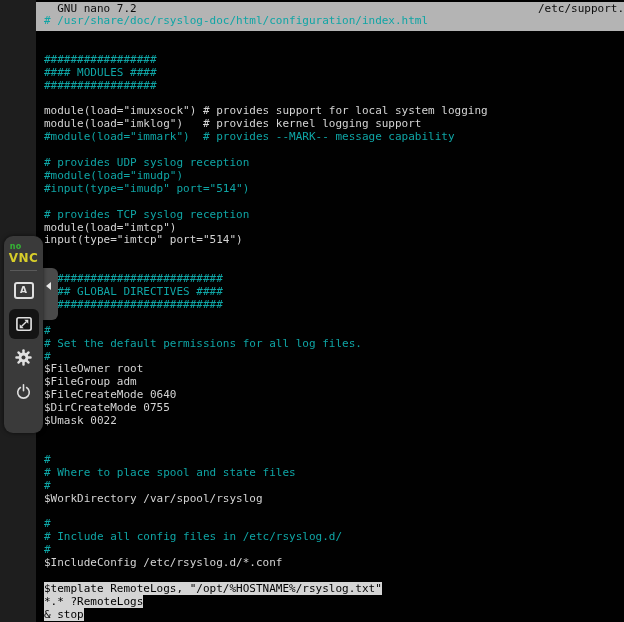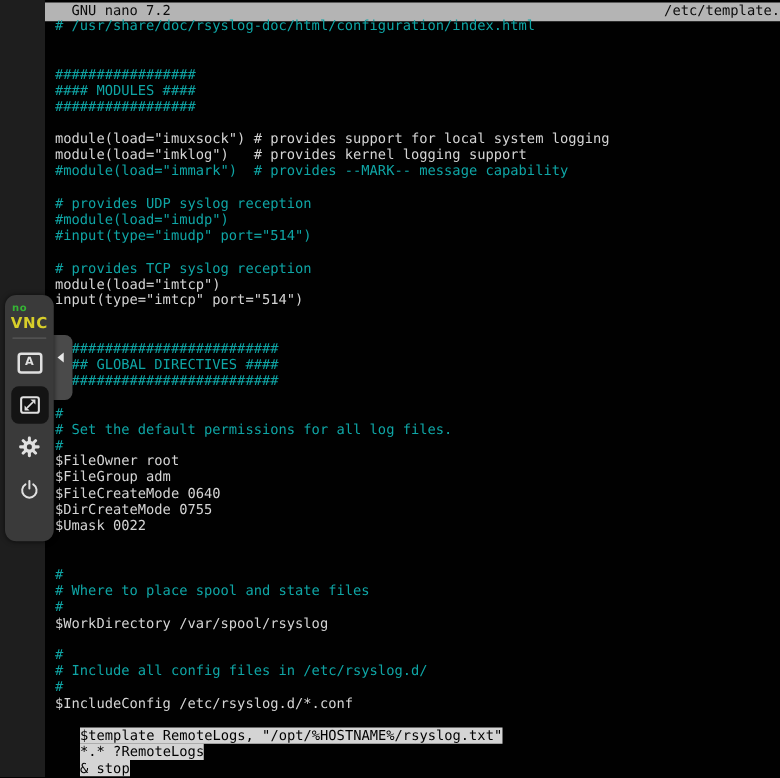--- a/index.html
+++ b/index.html
@@ -1,29 +1,29 @@
 <!DOCTYPE html>
 <html style="--strip: #1e1e1e; --term-bg: #010101; --titlebar: #b4b4b4; --comment: #0fa5a5; --plain: #d4d4d4; --selbg: #d4d4d4; --panel: #3a3a3a; --handle: #4a4a4a; --active-btn: #141414; --icon: #e0e0e0; --logo-green: #35b435; --logo-yellow: #d8ce2a;"><head>
 <meta charset="utf-8">
 <style>
   html,body{margin:0;padding:0;background:#000;}
   .screen{position:relative;width:624px;height:622px;overflow:hidden;
           font-family:"DejaVu Sans Mono",monospace;background:var(--term-bg,#010101);}
   .left-strip{position:absolute;left:0;top:0;width:36px;height:622px;background:var(--strip,#1e1e1e);}
   .terminal{position:absolute;left:36px;top:0;right:0;bottom:0;background:var(--term-bg,#010101);}
-  .titlebar{position:absolute;left:0;right:0;top:2px;height:15px;background:var(--titlebar,#b4b4b4);
+  .titlebar{position:absolute;left:0;right:0;top:2px;height:29px;background:var(--titlebar,#b4b4b4);
             color:#0b0b0b;font-size:11px;line-height:13px;display:flex;justify-content:space-between;
             white-space:pre;overflow:hidden;}
   .titlebar .tb-app{padding-left:8px;}
   .titlebar .tb-file{padding-right:0;}
   .editor{position:absolute;left:8px;top:15px;right:0;bottom:0;font-size:11px;line-height:12.91px;
           white-space:pre;overflow:hidden;}
   .line{height:12.91px;min-height:12.91px;color:var(--plain,#d4d4d4);}
   .line.comment{color:var(--comment,#0fa5a5);}
-  .line .sel{background:var(--selbg,#d4d4d4);color:#000;margin-left:20px;}
+  .line .sel{background:var(--selbg,#d4d4d4);color:#000;}
 
   
   .vnc-panel{position:absolute;left:4px;top:236px;width:39px;height:197px;background:var(--panel,#3a3a3a);
              border-radius:9px;z-index:6;display:flex;flex-direction:column;align-items:center;
              box-shadow:0 0 4px rgba(0,0,0,.6);}
   .logo{margin-top:7px;font-family:"DejaVu Sans",sans-serif;font-weight:bold;line-height:1;
         text-align:left;letter-spacing:.5px;}
   .logo-no{color:var(--logo-green,#35b435);font-size:8px;margin-left:1px;}
   .logo-vnc{color:var(--logo-yellow,#d8ce2a);font-size:12px;margin-top:1px;}
   .panel-sep{width:27px;height:1px;background:#5a5a5a;margin-top:6px;}
@@ -44,21 +44,21 @@
 </style>
 </head>
 <body>
 
 <div class="screen">
   <div class="left-strip"></div>
 
   <div class="terminal">
     <div class="titlebar">
       <span class="tb-app">  GNU nano 7.2</span>
-      <span class="tb-file">/etc/template.</span>
+      <span class="tb-file">/etc/support.</span>
     </div>
     <div class="editor" id="editor"><div class="line comment"># /usr/share/doc/rsyslog-doc/html/configuration/index.html</div><div class="line">&nbsp;</div><div class="line">&nbsp;</div><div class="line comment">#################</div><div class="line comment">#### MODULES ####</div><div class="line comment">#################</div><div class="line">&nbsp;</div><div class="line">module(load="imuxsock") # provides support for local system logging</div><div class="line">module(load="imklog")   # provides kernel logging support</div><div class="line comment">#module(load="immark")  # provides --MARK-- message capability</div><div class="line">&nbsp;</div><div class="line comment"># provides UDP syslog reception</div><div class="line comment">#module(load="imudp")</div><div class="line comment">#input(type="imudp" port="514")</div><div class="line">&nbsp;</div><div class="line comment"># provides TCP syslog reception</div><div class="line">module(load="imtcp")</div><div class="line">input(type="imtcp" port="514")</div><div class="line">&nbsp;</div><div class="line">&nbsp;</div><div class="line comment">###########################</div><div class="line comment">#### GLOBAL DIRECTIVES ####</div><div class="line comment">###########################</div><div class="line">&nbsp;</div><div class="line comment">#</div><div class="line comment"># Set the default permissions for all log files.</div><div class="line comment">#</div><div class="line">$FileOwner root</div><div class="line">$FileGroup adm</div><div class="line">$FileCreateMode 0640</div><div class="line">$DirCreateMode 0755</div><div class="line">$Umask 0022</div><div class="line">&nbsp;</div><div class="line">&nbsp;</div><div class="line comment">#</div><div class="line comment"># Where to place spool and state files</div><div class="line comment">#</div><div class="line">$WorkDirectory /var/spool/rsyslog</div><div class="line">&nbsp;</div><div class="line comment">#</div><div class="line comment"># Include all config files in /etc/rsyslog.d/</div><div class="line comment">#</div><div class="line">$IncludeConfig /etc/rsyslog.d/*.conf</div><div class="line">&nbsp;</div><div class="line"><span class="sel">$template RemoteLogs, "/opt/%HOSTNAME%/rsyslog.txt"</span></div><div class="line"><span class="sel">*.* ?RemoteLogs</span></div><div class="line"><span class="sel">&amp; stop</span></div></div>
   </div>
 
   <div class="vnc-handle">
     <span class="tri"></span>
   </div>
 
   <div class="vnc-panel">
     <div class="logo">

